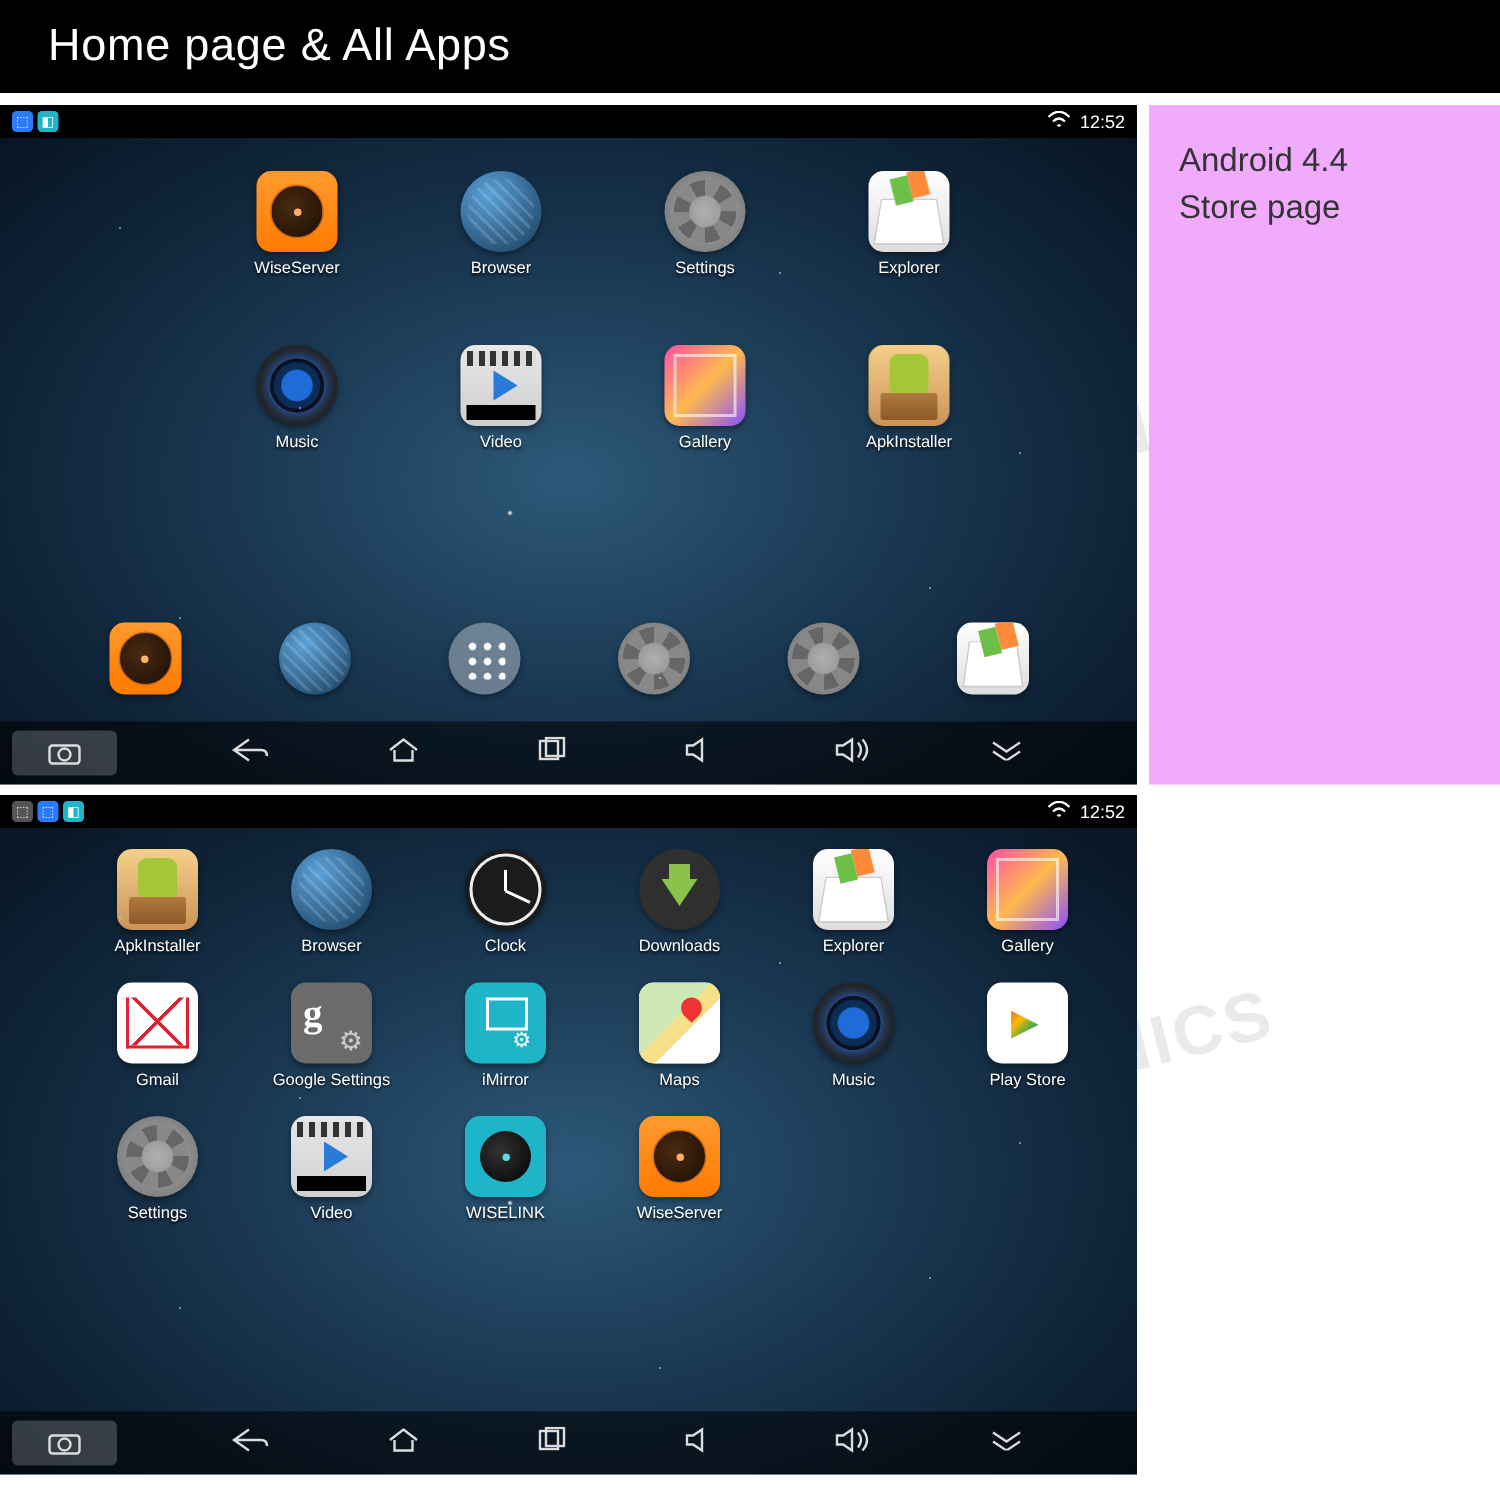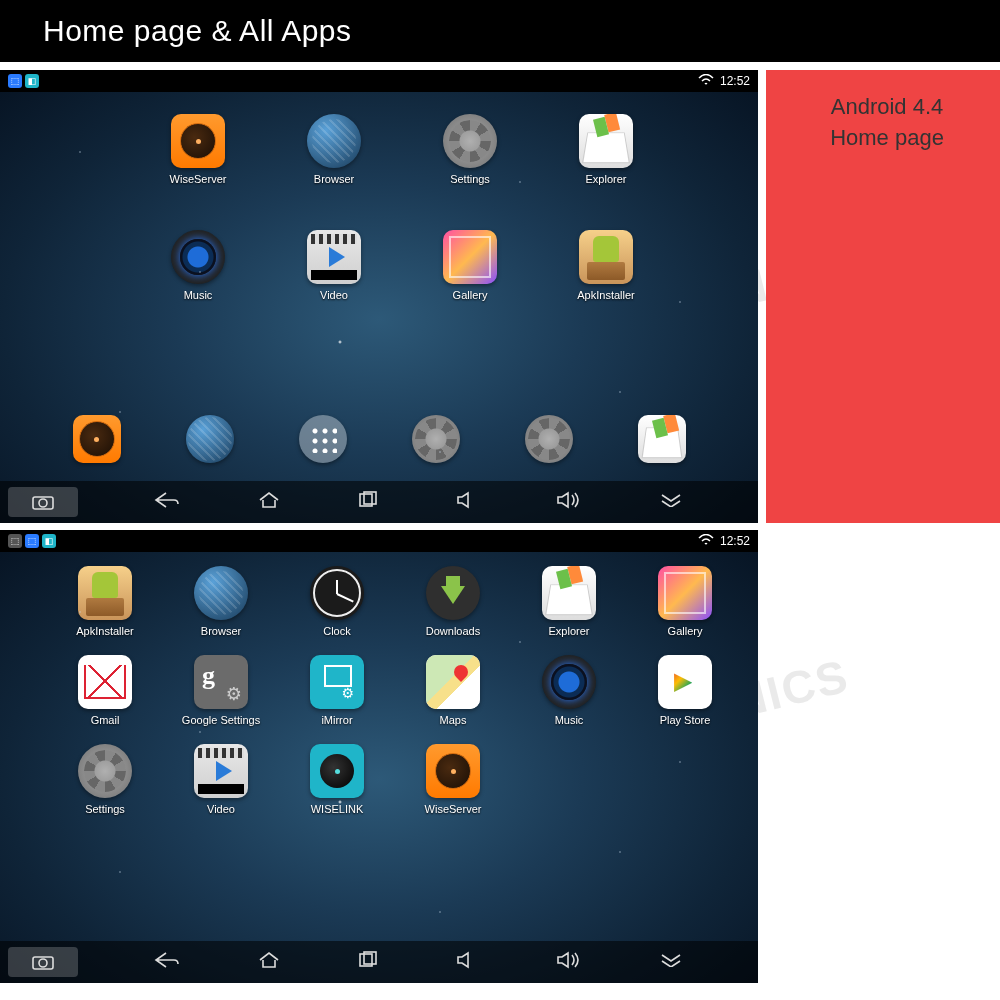--- a/index.html
+++ b/index.html
@@ -1,28 +1,28 @@
 <!DOCTYPE html>
 <html><head>
 <meta charset="utf-8">
 <style>
   * { margin:0; padding:0; box-sizing:border-box; font-family:Arial,Helvetica,sans-serif; }
   body { background:#fff; width:1000px; height:1000px; overflow:hidden; position:relative; }
 
   
-  .header-bar { position:absolute; top:0; left:0; width:1000px; height:62px; background:#000; color:#fff; display:flex; align-items:center; padding-left:43px; font-size:30px; font-weight:400; letter-spacing:0.5px; }
+  .header-bar { position:absolute; top:0; left:0; width:1000px; height:62px; background:#000; color:#fff; display:flex; align-items:center; padding-left:32px; font-size:30px; font-weight:400; letter-spacing:0.5px; }
 
   
   .panel { position:absolute; width:1000px; display:flex; }
   .panel.one { top:70px; height:453px; }
   .panel.two { top:530px; height:453px; }
 
   .screen { width:758px; height:453px; position:relative; overflow:hidden;
     background:radial-gradient(ellipse at 50% 55%, #2d5978 0%, #1b3a55 38%, #0f2438 70%, #061221 100%); }
-  .right-col { width:234px; margin-left:8px; background:#ef4444; padding:22px 12px 0 20px;text-align:center; }
+  .right-col { width:234px; margin-left:8px; background:#f0abfc; padding:22px 12px 0 20px; }
   .right-col h3 { font-size:22px; color:#333; line-height:1.4; font-weight:400; }
   .right-col h3.bold { font-weight:700; }
   .right-col p { font-size:21px; color:#333; line-height:1.55; margin-top:28px; }
 
   
   .wm { position:absolute; left:420px; color:rgba(140,140,140,0.18); font-size:46px; font-weight:700; letter-spacing:2px; transform:rotate(-14deg); pointer-events:none; }
   .wm.a { top:289px; }
   .wm.b { top:700px; }
 
   
@@ -211,21 +211,21 @@
               <path d="M3 6 H7 L13 2 V16 L7 12 H3 Z M17 4 Q21 9 17 14 M20 2 Q26 9 20 16"></path>
             </svg></span>
         <span><svg width="22" height="14" viewBox="0 0 22 14">
               <path d="M2 2 L11 8 L20 2 M2 8 L11 14 L20 8"></path>
             </svg></span>
       </div>
     </div>
   </div>
   <div class="right-col">
     <h3>Android 4.4</h3>
-    <h3>Home page</h3>
+    <h3>Store page</h3>
   </div>
 </div>
 
 <div class="panel two">
   <div class="screen">
     <div class="status">
       <div class="left-ic">
         <span style="background:#555;">⬚</span>
         <span style="background:#2a7bff;">⬚</span>
         <span style="background:#1fb5c9;">◧</span>

